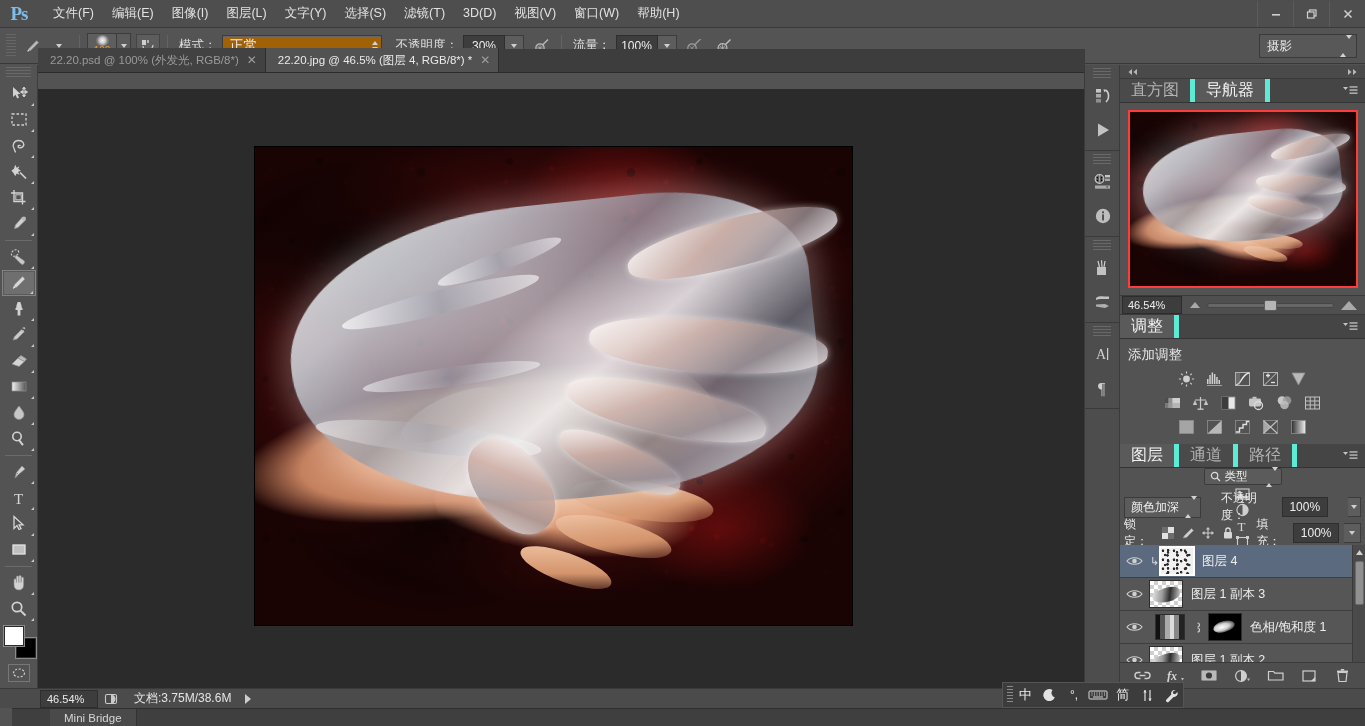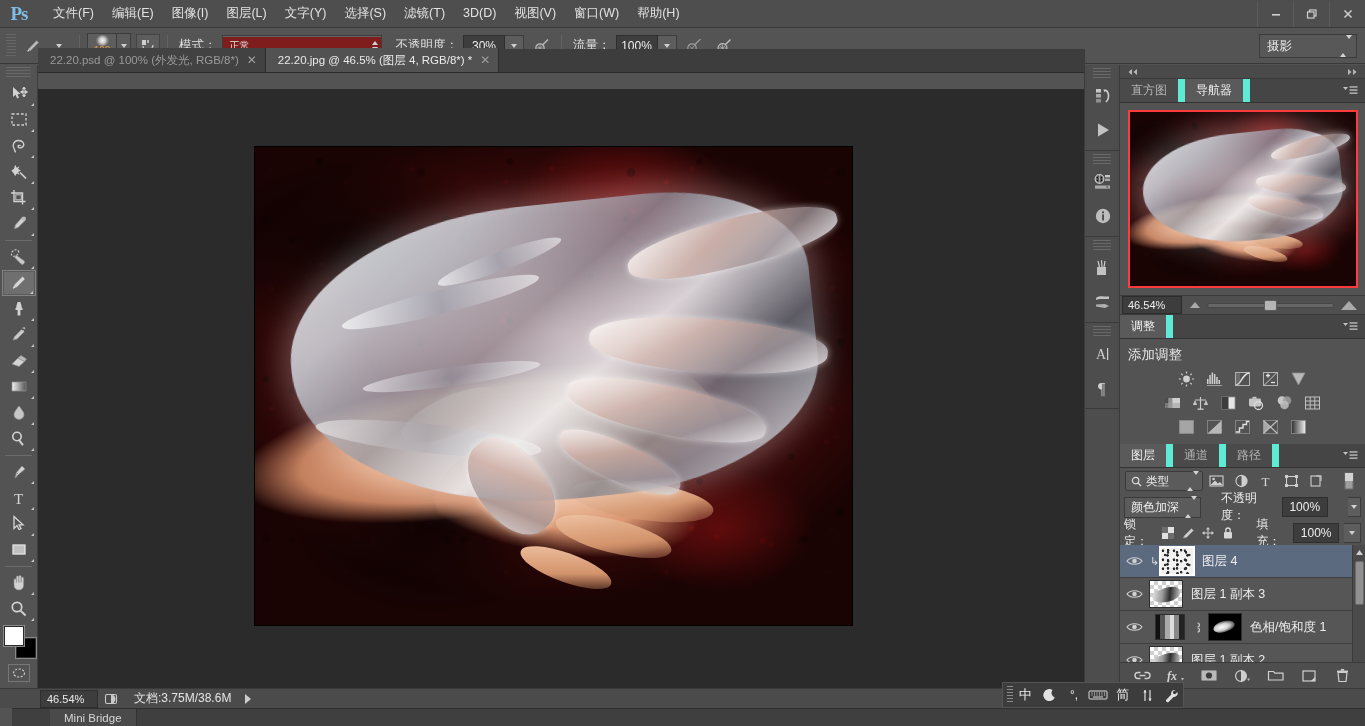--- a/index.html
+++ b/index.html
@@ -69,23 +69,23 @@
   .spin-btn {
     width:14px;height:26px;background:#5b5b5b;border:1px solid #3c3c3c;border-left:none;
     display:flex;align-items:center;justify-content:center;
   }
   .toggle-panel-btn {
     width:24px;height:24px;background:#5d5d5d;border:1px solid #444;
     display:flex;align-items:center;justify-content:center;margin-left:5px;
   }
   .opt-label { font-size:12.5px; color:#e0e0e0; margin:0 5px 0 4px; white-space:nowrap; }
   .combo {
-    height:22px; background:#7f1d1d; border:1px solid #3c3c3c;
+    height:22px; background:#a16207; border:1px solid #3c3c3c;
     display:flex; align-items:center; justify-content:space-between;
-    padding:0 3px 0 7px; color:#e8e8e8; font-size:10px;
+    padding:0 3px 0 7px; color:#e8e8e8; font-size:14px;
     box-shadow: inset 0 1px 0 #656565;
   }
   .combo .arrows { display:flex; flex-direction:column; gap:2px; margin-left:6px; }
   .ar-up { width:0;height:0;border-left:3.5px solid transparent;border-right:3.5px solid transparent;border-bottom:4px solid #d2d2d2; }
   .ar-dn { width:0;height:0;border-left:3.5px solid transparent;border-right:3.5px solid transparent;border-top:4px solid #d2d2d2; }
   .numfield {
     height:22px; min-width:42px; background:#3d3d3d; border:1px solid #2e2e2e;
     display:flex; align-items:center; justify-content:center; color:#eee; font-size:12px;
   }
   .numdrop {
@@ -235,22 +235,22 @@
   }
   .dock-header {
     height:14px; background:#4a4a4a; display:flex; align-items:center;
     justify-content:space-between; padding:0 6px; border-bottom:1px solid #3a3a3a;
   }
   .panel-tabrow {
     height:24px; background:#454545; display:flex; align-items:stretch;
     border-bottom:1px solid #333;
   }
   .ptab {
-    padding:0 11px; display:flex;align-items:center; font-size:12px; color:#b3b3b3;
-    background:#4a4a4a; border-right:7px solid #5eead4;
+    padding:0 11px; display:flex;align-items:center; font-size:16px; color:#b3b3b3;
+    background:#4a4a4a; border-right:5px solid #5eead4;
   }
   .ptab.active { background:#5a5a5a; color:#f0f0f0; }
   .pmenu { margin-left:auto; display:flex; align-items:center; padding:0 7px; }
   .panel-body { background:#535353; }
 
   .nav-thumb-wrap {
     height:192px; background:#535353; display:flex; align-items:center; justify-content:center;
   }
   .nav-thumb {
     width:230px; height:178px; position:relative; overflow:hidden; background:#000;
@@ -272,20 +272,21 @@
   .tri-lg { width:0;height:0;border-left:8px solid transparent;border-right:8px solid transparent;border-bottom:9px solid #a9a9a9;}
 
   .adj-title { font-size:13.5px; color:#e6e6e6; padding:7px 0 5px 8px; }
   .adj-grid { display:flex; flex-direction:column; gap:5px; padding:0 0 8px 0; align-items:center;}
   .adj-row { display:flex; gap:7px; justify-content:center; }
   .adj-ic { width:21px; height:19px; display:flex; align-items:center; justify-content:center; }
 
   .layers-toolrow {
     height:26px; display:flex; align-items:center; padding:0 5px; gap:2px;
     background:#535353;
+    flex-direction:column;
   }
   .filter-combo {
     width:78px;height:20px;background:#5b5b5b;border:1px solid #3b3b3b;
     display:flex;align-items:center;gap:4px;padding:0 3px 0 5px;font-size:11.5px;color:#ececec;border-radius:2px;
   }
   .lt-ic { width:23px;height:22px;display:flex;align-items:center;justify-content:center; }
   .blend-row {
     height:26px; display:flex; align-items:center; padding:0 4px; gap:20px;
   }
   .blend-combo {

